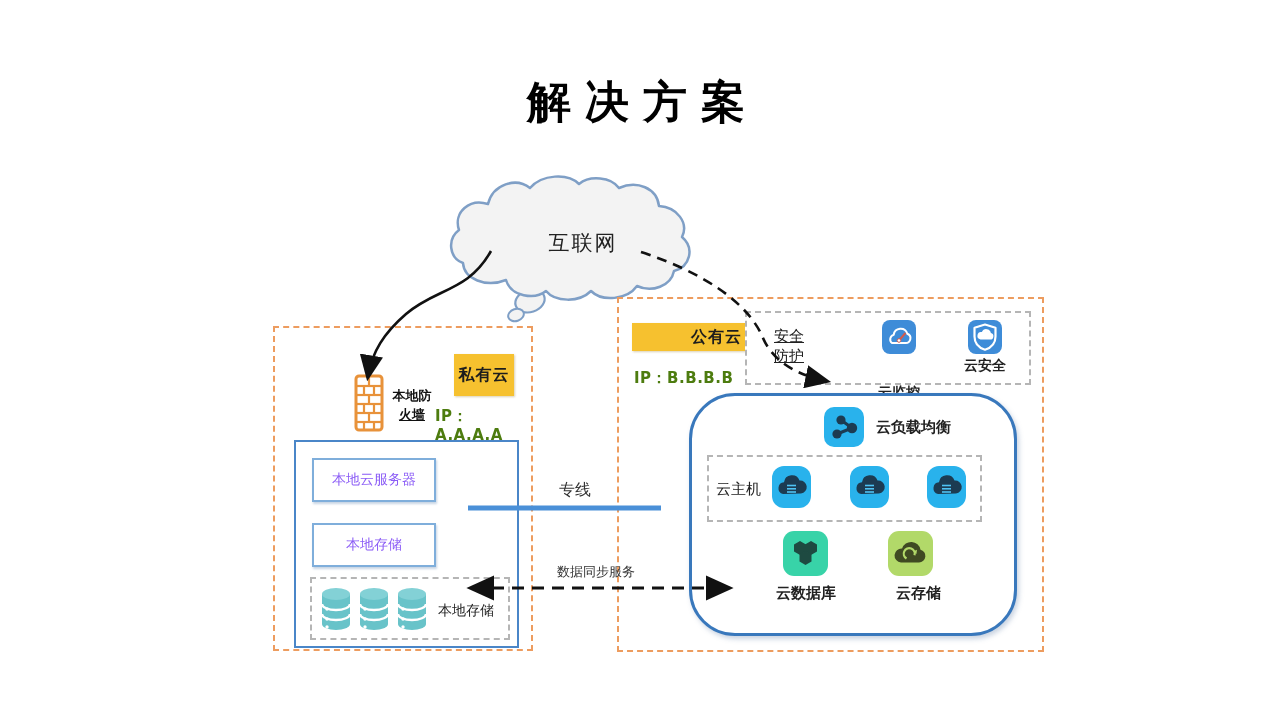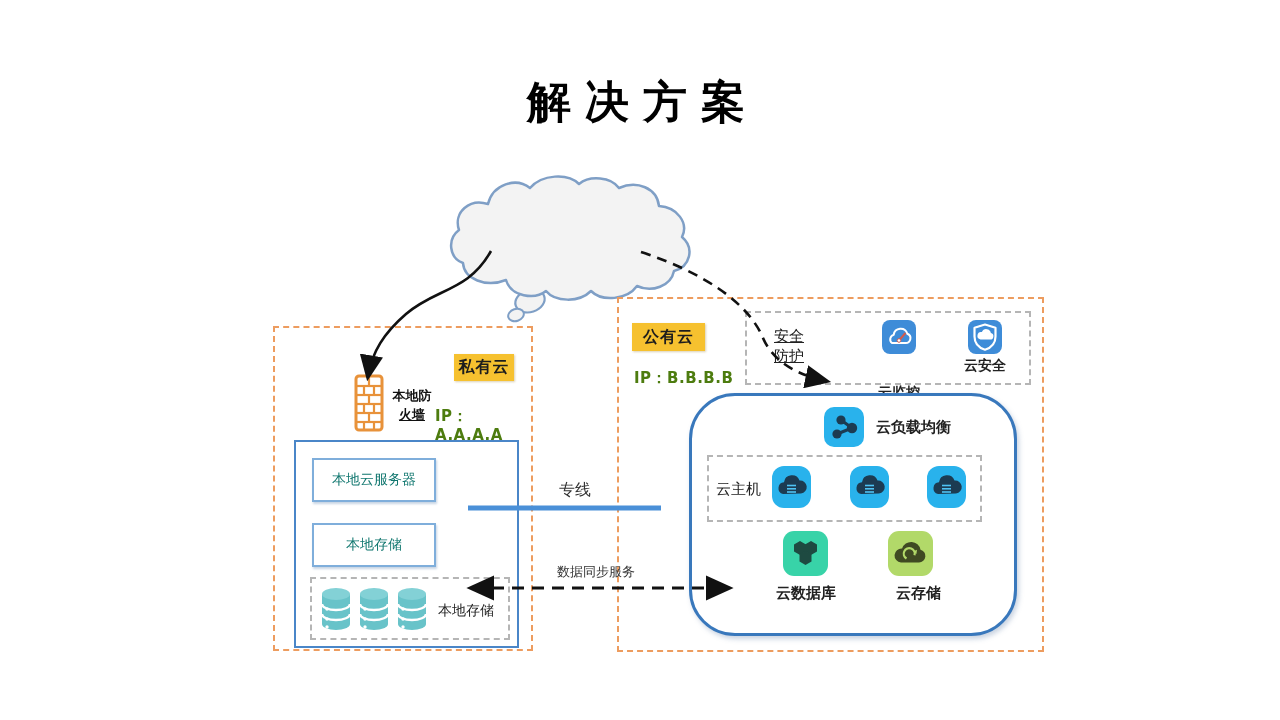--- a/index.html
+++ b/index.html
@@ -22,21 +22,21 @@
   .tag{
     background:#F6C12F;color:#1d1d1d;font-weight:700;font-size:16px;
     display:flex;align-items:center;justify-content:center;letter-spacing:1px;
     box-shadow:1px 1px 2px rgba(150,120,40,.35);
   }
   .ip{font-size:15px;font-weight:600;letter-spacing:.5px;color:#4d7c0f;}
   
   .bluebox{left:19px;top:112px;width:221px;height:204px;border:2px solid #4A86C8;background:#fff;}
   .wbox{
     width:120px;height:40px;border:2px solid #7FAEDB;background:#fff;
-    display:flex;align-items:center;justify-content:center;font-size:14px;color:#0f766e;
+    display:flex;align-items:center;justify-content:center;font-size:14px;color:#8b5cf6;
     box-shadow:1px 2px 2px rgba(120,150,190,.4);
     text-align:right;
   }
   .graydash{border:2px dashed #b5b5b5;background:#fff;}
   .storage{left:14px;top:135px;width:196px;height:59px;}
   .cap{font-size:14px;color:#222;}
   .cap.b{font-weight:700;}
   
   .secbox{left:126px;top:12px;width:282px;height:70px;}
   .two-line{font-size:15px;line-height:20px;color:#222;text-align:center;}
@@ -63,24 +63,25 @@
 
   <h1 class="title">解决方案</h1>
 
   <div class="abs cloud-wrap">
     <svg width="270" height="152" viewBox="0 0 270 152">
       <ellipse cx="82" cy="126" rx="15" ry="11" fill="#f3f3f3" stroke="#7F9FC6" stroke-width="2.2" transform="rotate(-18 82 126)"></ellipse>
       <ellipse cx="68" cy="140" rx="8" ry="6" fill="#f3f3f3" stroke="#7F9FC6" stroke-width="2" transform="rotate(-18 68 140)"></ellipse>
       <path d="M 58,105 C 38,113 16,104 15,88 C 1,83 -1,64 11,55 C 5,37 22,23 40,29 C 45,9 68,2 82,13 C 94,-1 120,-2 131,9 C 142,0 163,2 171,13 C 189,5 209,13 211,31 C 229,32 241,48 234,62 C 247,73 242,92 226,96 C 223,111 204,118 189,111 C 179,125 154,127 143,116 C 131,128 107,127 98,116 C 87,125 63,122 58,105 Z" fill="#f3f3f3" stroke="#7F9FC6" stroke-width="2.5" stroke-linejoin="round"></path>
     </svg>
   </div>
+  <div class="abs cloud-label">互联网</div>
 
   <div class="abs obox left">
 
-    <div class="abs tag" style="left:179px;top:26px;width:60px;height:27px;">私有云</div>
+    <div class="abs tag" style="left:179px;top:26px;width:60px;height:42px;">私有云</div>
 
     <div class="abs ip" style="left:160px;top:79px;">IP：A.A.A.A</div>
 
     <div class="abs" style="left:79px;top:46px;width:30px;height:58px;">
       <svg width="30" height="58" viewBox="0 0 30 58">
         <rect x="2" y="2" width="26" height="54" rx="3" fill="#fff" stroke="#E8923A" stroke-width="3"></rect>
         <g stroke="#E8923A" stroke-width="2.2">
           <line x1="3" y1="12" x2="27" y2="12"></line>
             <line x1="3" y1="21" x2="27" y2="21"></line>
           <line x1="3" y1="30" x2="27" y2="30"></line>
@@ -138,21 +139,21 @@
             <circle cx="8" cy="34" r="1.7" fill="#fff"></circle>
             <circle cx="8" cy="42" r="1.7" fill="#fff"></circle>
         </svg>
         <div class="abs cap" style="left:126px;top:23px;">本地存储</div>
       </div>
     </div>
   </div>
 
   <div class="abs obox right">
 
-    <div class="abs tag" style="left:13px;top:24px;width:73px;height:28px;">公有云</div>
+    <div class="abs tag" style="left:13px;top:24px;width:73px;height:28px;padding-left:48px;">公有云</div>
 
     <div class="abs ip" style="left:15px;top:70px;">IP：B.B.B.B</div>
 
     <div class="abs graydash secbox">
       <div class="abs two-line" style="left:17px;top:13px;width:50px;text-decoration:underline;">
         <span style="display:block;">安全</span>
         <span style="display:block;">防护</span>
       </div>
 
       <div class="abs iconsq sq-blue" style="left:135px;top:7px;width:34px;height:34px;">

